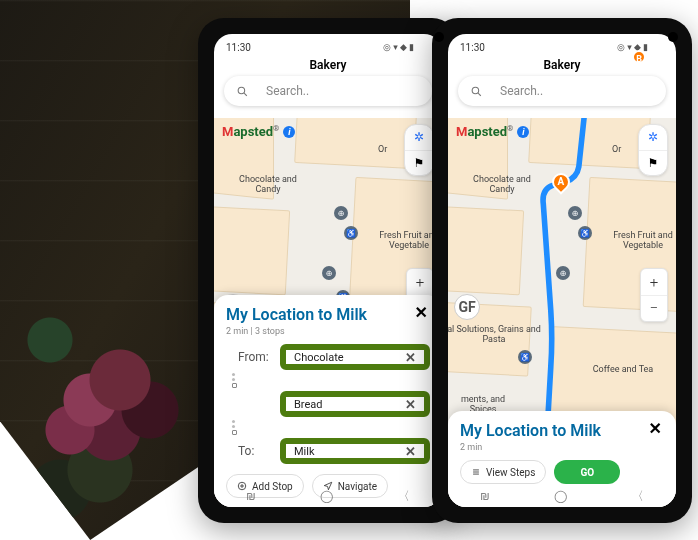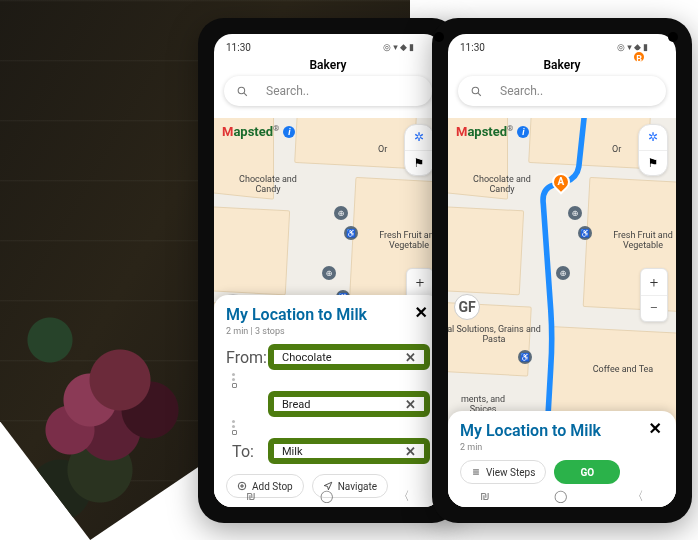--- a/index.html
+++ b/index.html
@@ -81,21 +81,21 @@
   .loc-dot{ position:absolute; width:30px; height:30px; border-radius:50%; background:radial-gradient(circle,#2a8bff 0 5px, rgba(42,139,255,.25) 6px 15px) ;}
 
   
   .sheet { position:absolute; left:0; right:0; bottom:0; background:#fff; border-radius:14px 14px 0 0; box-shadow:0 -2px 10px rgba(0,0,0,.15); padding:10px 12px 6px;}
   .sheet .title-row{ display:flex; justify-content:space-between; align-items:flex-start;}
   .sheet h4 { font-size:16px; font-weight:600; color:#0369a1;}
   .sheet .meta { font-size:9px; color:#888; margin-top:2px;}
   .close { font-size:16px; font-weight:700; line-height:1; cursor:pointer; padding:0 2px;}
   .waypoints { margin-top:8px;}
   .wp-row { display:flex; align-items:center; gap:8px; margin:5px 0;}
-  .wp-row label{ width:34px; font-size:16px; color:#555; text-align:center;}
+  .wp-row label{ width:34px; font-size:12px; color:#555; text-align:left;margin-left:12px;}
   .wp-input { flex:1; height:26px; border:6px solid #4d7c0f; border-radius:6px; background:#fff; display:flex; align-items:center; justify-content:space-between; padding:0 8px; font-size:11px; color:#222;}
   .wp-input .x{ font-size:13px; color:#555; font-weight:600;}
   .dots { width:34px; display:flex; flex-direction:column; align-items:flex-start; padding-left:6px; gap:2px;}
   .dots span{ width:3px; height:3px; border-radius:50%; background:#bbb;}
   .dots .sq{ width:5px; height:5px; border:1px solid #888; border-radius:1px; background:transparent;}
 
   .btn-row { display:flex; gap:8px; margin-top:10px;}
   .chip { height:24px; border:1px solid #ddd; border-radius:14px; background:#fff; font-size:10px; color:#333; display:flex; align-items:center; padding:0 10px; gap:5px;}
   .chip svg{ width:10px; height:10px; stroke:#333;}
   .go { background:#2bb24a; color:#fff; border:none; font-weight:700; padding:0 26px;}

